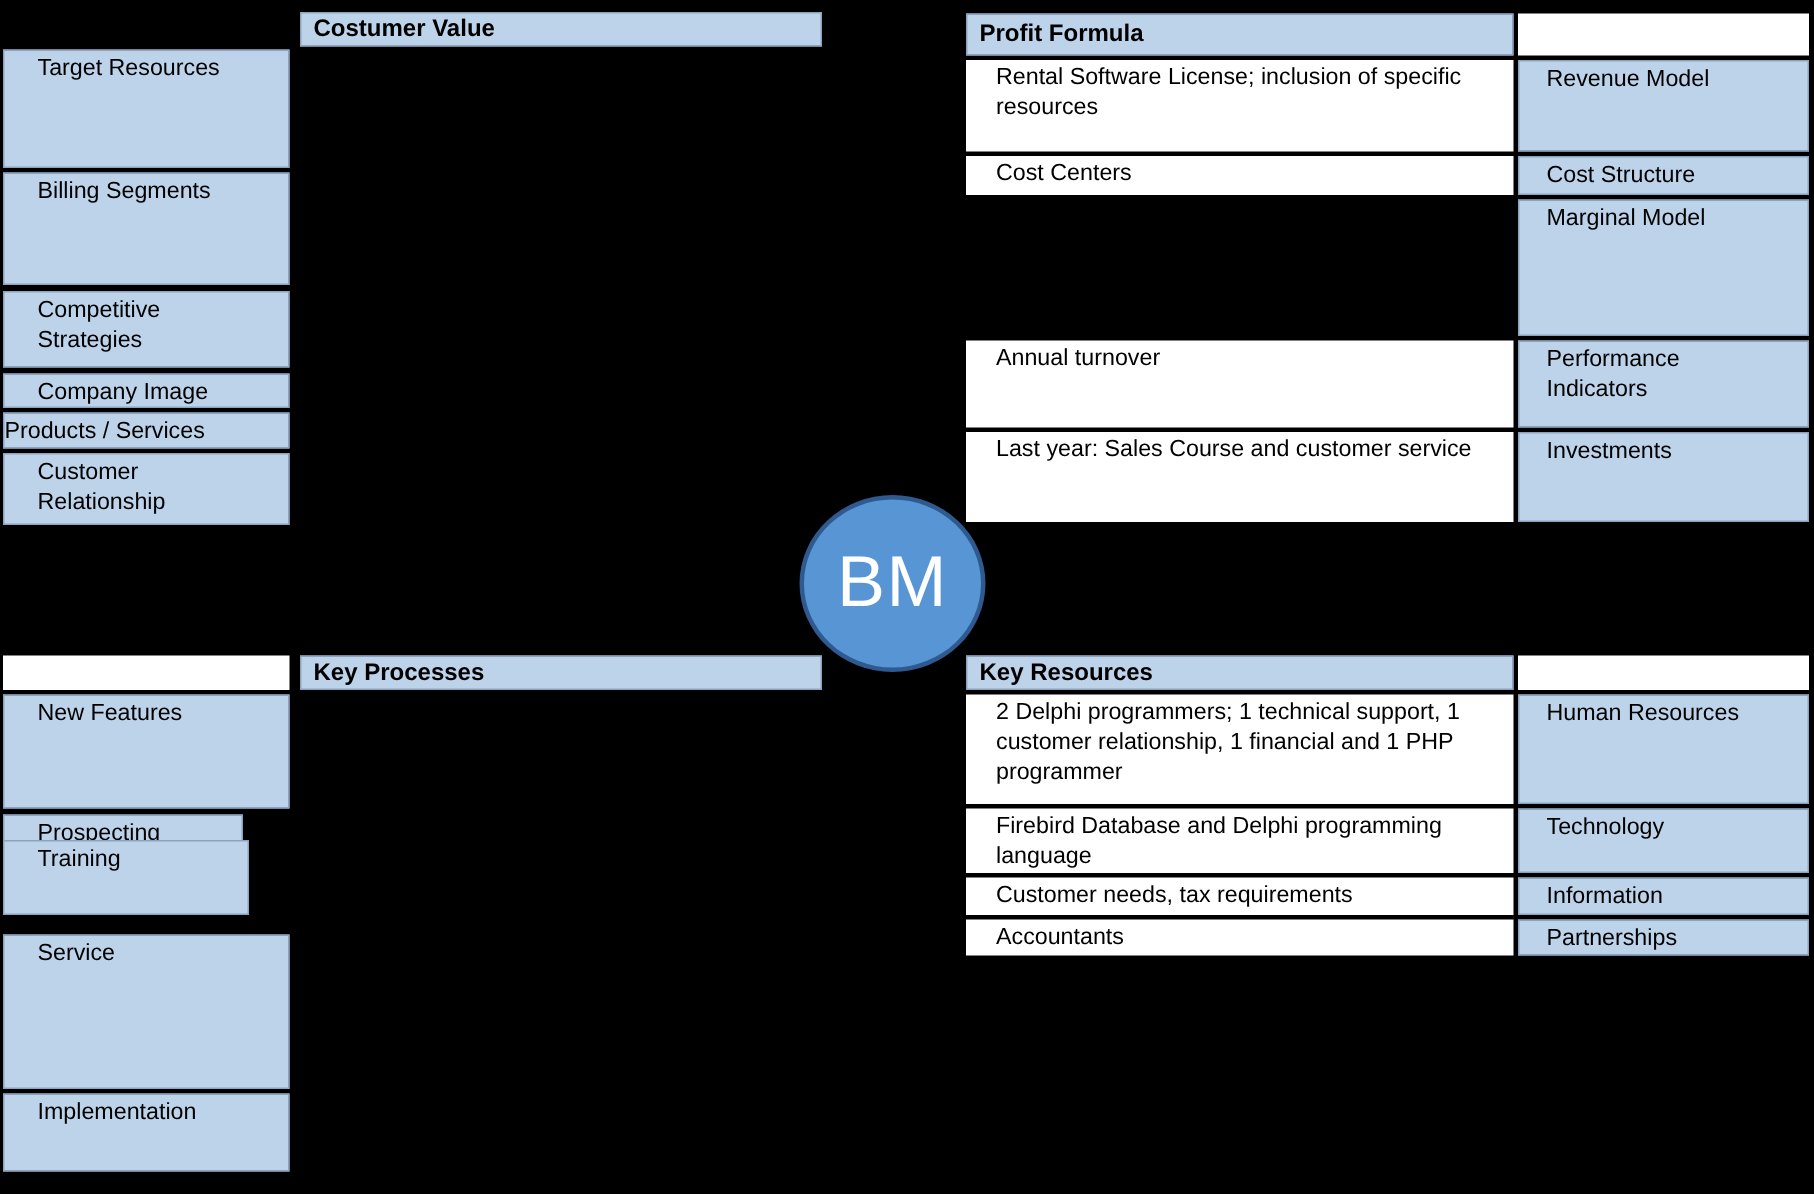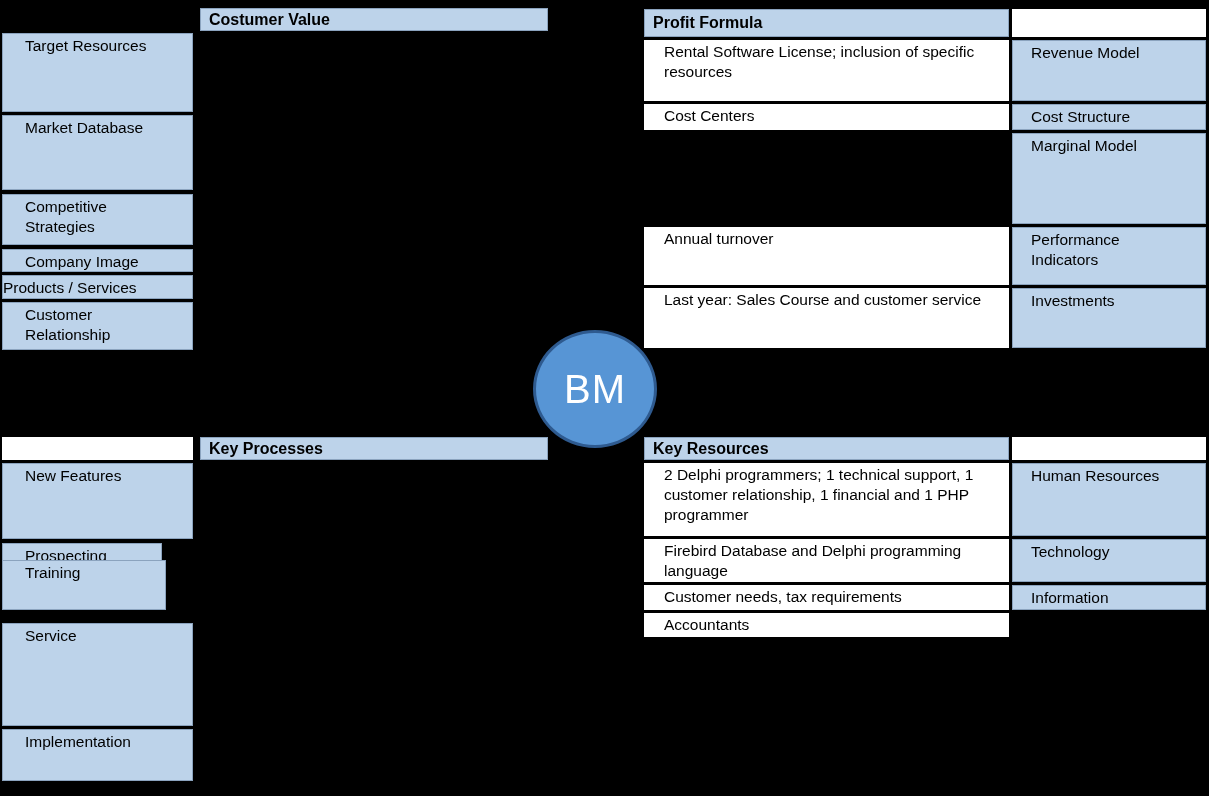--- a/index.html
+++ b/index.html
@@ -55,34 +55,34 @@
     border-radius: 50%;
     background: #5795D5;
     border: 3px solid #2E5A8F;
     box-sizing: border-box;
     display: flex;
     align-items: center;
     justify-content: center;
   }
   #bm-circle span {
     color: #FFFFFF;
-    font-size: 40px;
+    font-size: 48px;
     line-height: 1;
     letter-spacing: 1px;
   }
 </style>
 </head>
 <body>
 
 <div id="canvas">
 
   <div class="hdr" style="left:200px; top:8px; width:348px; height:23px;">Costumer Value</div>
 
   <div class="cell blue side-pad" style="left:2px; top:33px;  width:191px; height:79px;">Target Resources</div>
-  <div class="cell blue side-pad" style="left:2px; top:115px; width:191px; height:75px;">Market Database</div>
+  <div class="cell blue side-pad" style="left:2px; top:115px; width:191px; height:75px;">Billing Segments</div>
   <div class="cell blue side-pad" style="left:2px; top:194px; width:191px; height:51px;">Competitive Strategies</div>
   <div class="cell blue side-pad" style="left:2px; top:249px; width:191px; height:23px;">Company Image</div>
   <div class="cell blue" style="left:2px; top:275px; width:191px; height:24px;">Products / Services</div>
   <div class="cell blue side-pad" style="left:2px; top:302px; width:191px; height:48px;">Customer Relationship</div>
 
   <div class="hdr" style="left:644px; top:9px; width:365px; height:28px;">Profit Formula</div>
   <div class="cell white" style="left:1012px; top:9px; width:194px; height:28px;"></div>
 
   <div class="cell white content-pad" style="left:644px; top:40px; width:365px; height:61px;">Rental Software License; inclusion of specific resources</div>
   <div class="cell blue label-pad" style="left:1012px; top:40px; width:194px; height:61px;">Revenue Model</div>
@@ -117,14 +117,15 @@
   <div class="cell white content-pad" style="left:644px; top:463px; width:365px; height:73px;">2 Delphi programmers; 1 technical support, 1 customer relationship, 1 financial and 1 PHP programmer</div>
   <div class="cell blue label-pad" style="left:1012px; top:463px; width:194px; height:73px;">Human Resources</div>
 
   <div class="cell white content-pad" style="left:644px; top:539px; width:365px; height:43px;">Firebird Database and Delphi programming language</div>
   <div class="cell blue label-pad" style="left:1012px; top:539px; width:194px; height:43px;">Technology</div>
 
   <div class="cell white content-pad" style="left:644px; top:585px; width:365px; height:25px;">Customer needs, tax requirements</div>
   <div class="cell blue label-pad" style="left:1012px; top:585px; width:194px; height:25px;">Information</div>
 
   <div class="cell white content-pad" style="left:644px; top:613px; width:365px; height:24px;">Accountants</div>
+  <div class="cell blue label-pad" style="left:1012px; top:613px; width:194px; height:24px;">Partnerships</div>
 
 </div>
 
 </body></html>

